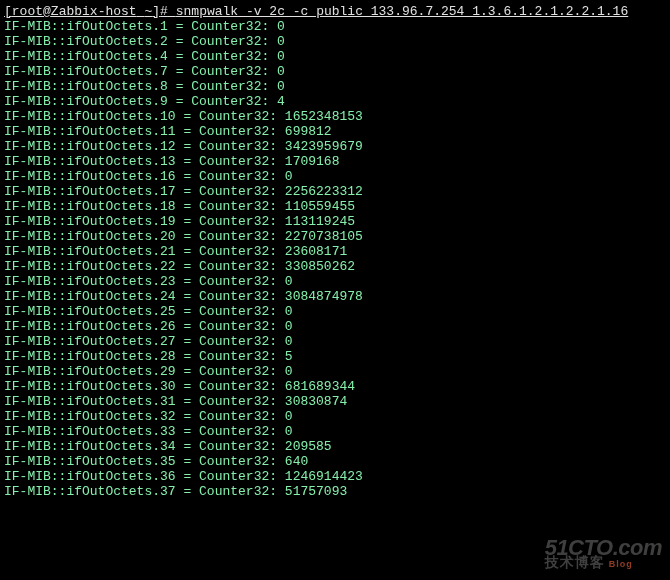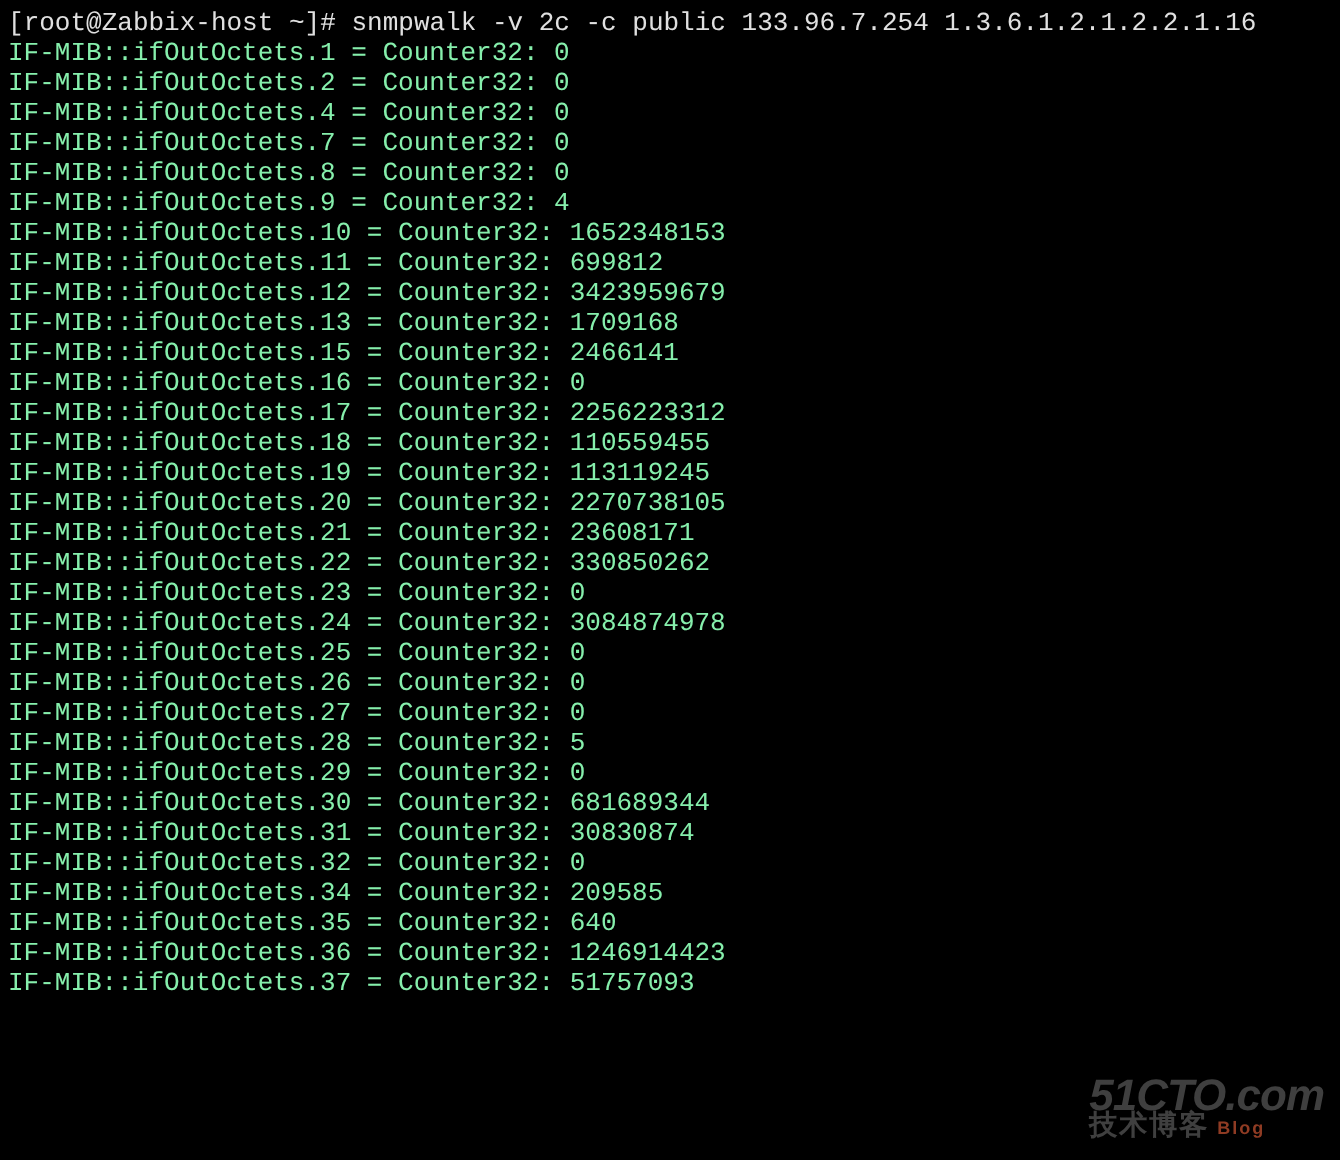--- a/index.html
+++ b/index.html
@@ -19,20 +19,21 @@
       overflow: hidden;
       position: relative;
     }
     .terminal-line {
       white-space: pre;
       color: #86efac;
     }
     .prompt-line {
       white-space: pre;
       color: #e0e0e0;
+      text-decoration: underline;
     }
     .watermark {
       position: absolute;
       right: 8px;
       bottom: 8px;
       text-align: left;
       color: #5a5a5a;
       opacity: 0.7;
       font-family: Arial, sans-serif;
       pointer-events: none;
@@ -65,38 +66,38 @@
     <div class="terminal-line">IF-MIB::ifOutOctets.1 = Counter32: 0</div>
     <div class="terminal-line">IF-MIB::ifOutOctets.2 = Counter32: 0</div>
     <div class="terminal-line">IF-MIB::ifOutOctets.4 = Counter32: 0</div>
     <div class="terminal-line">IF-MIB::ifOutOctets.7 = Counter32: 0</div>
     <div class="terminal-line">IF-MIB::ifOutOctets.8 = Counter32: 0</div>
     <div class="terminal-line">IF-MIB::ifOutOctets.9 = Counter32: 4</div>
     <div class="terminal-line">IF-MIB::ifOutOctets.10 = Counter32: 1652348153</div>
     <div class="terminal-line">IF-MIB::ifOutOctets.11 = Counter32: 699812</div>
     <div class="terminal-line">IF-MIB::ifOutOctets.12 = Counter32: 3423959679</div>
     <div class="terminal-line">IF-MIB::ifOutOctets.13 = Counter32: 1709168</div>
-    <div class="terminal-line">IF-MIB::ifOutOctets.15 = Counter32: 2466141</div>
     <div class="terminal-line">IF-MIB::ifOutOctets.16 = Counter32: 0</div>
     <div class="terminal-line">IF-MIB::ifOutOctets.17 = Counter32: 2256223312</div>
     <div class="terminal-line">IF-MIB::ifOutOctets.18 = Counter32: 110559455</div>
     <div class="terminal-line">IF-MIB::ifOutOctets.19 = Counter32: 113119245</div>
     <div class="terminal-line">IF-MIB::ifOutOctets.20 = Counter32: 2270738105</div>
     <div class="terminal-line">IF-MIB::ifOutOctets.21 = Counter32: 23608171</div>
     <div class="terminal-line">IF-MIB::ifOutOctets.22 = Counter32: 330850262</div>
     <div class="terminal-line">IF-MIB::ifOutOctets.23 = Counter32: 0</div>
     <div class="terminal-line">IF-MIB::ifOutOctets.24 = Counter32: 3084874978</div>
     <div class="terminal-line">IF-MIB::ifOutOctets.25 = Counter32: 0</div>
     <div class="terminal-line">IF-MIB::ifOutOctets.26 = Counter32: 0</div>
     <div class="terminal-line">IF-MIB::ifOutOctets.27 = Counter32: 0</div>
     <div class="terminal-line">IF-MIB::ifOutOctets.28 = Counter32: 5</div>
     <div class="terminal-line">IF-MIB::ifOutOctets.29 = Counter32: 0</div>
     <div class="terminal-line">IF-MIB::ifOutOctets.30 = Counter32: 681689344</div>
     <div class="terminal-line">IF-MIB::ifOutOctets.31 = Counter32: 30830874</div>
     <div class="terminal-line">IF-MIB::ifOutOctets.32 = Counter32: 0</div>
+    <div class="terminal-line">IF-MIB::ifOutOctets.33 = Counter32: 0</div>
     <div class="terminal-line">IF-MIB::ifOutOctets.34 = Counter32: 209585</div>
     <div class="terminal-line">IF-MIB::ifOutOctets.35 = Counter32: 640</div>
     <div class="terminal-line">IF-MIB::ifOutOctets.36 = Counter32: 1246914423</div>
     <div class="terminal-line">IF-MIB::ifOutOctets.37 = Counter32: 51757093</div>
   </div>
 
 <div class="watermark">
   <div class="wm-top">51CTO.com</div>
   <div class="wm-bottom"><span>技术博客</span><span class="wm-blog">Blog</span></div>
 </div>

